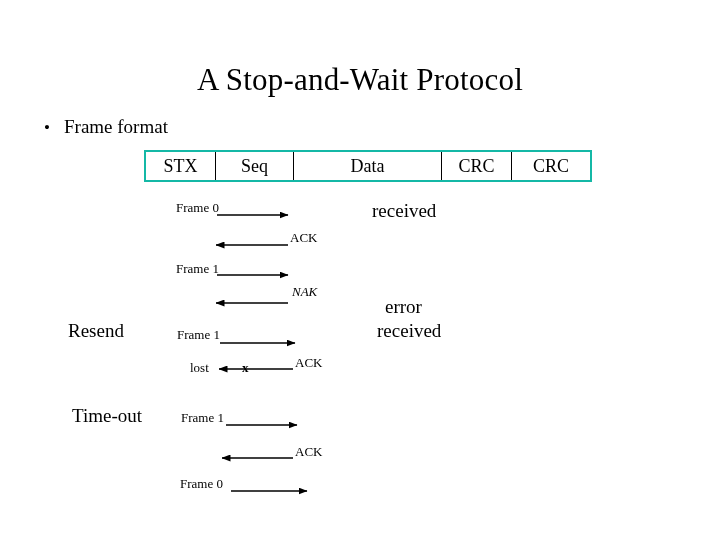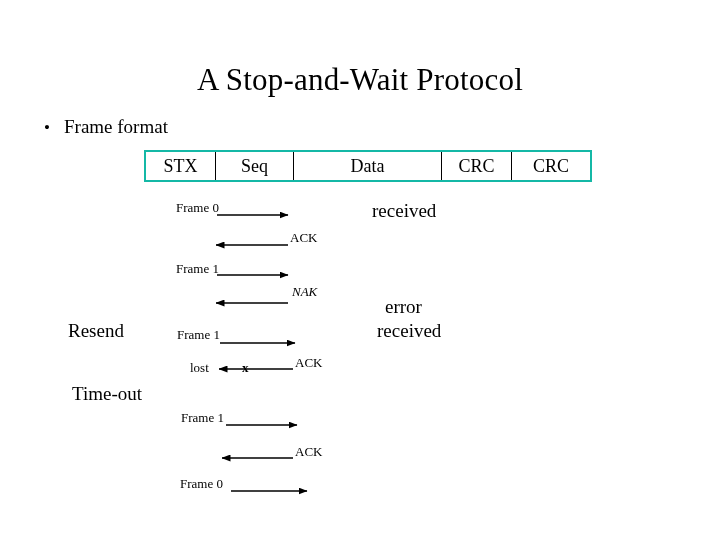--- a/index.html
+++ b/index.html
@@ -165,21 +165,21 @@
     <div class="lbl" style="left:292px; top:284px;font-style:italic;">NAK</div>
 
     <div class="lbl-big" style="left:68px; top:320px;">Resend</div>
     <div class="lbl" style="left:177px; top:327px;">Frame 1</div>
     <div class="lbl-big" style="left:377px; top:320px;">received</div>
 
     <div class="lbl" style="left:190px; top:360px;">lost</div>
     <div class="lbl lbl-bold" style="left:242px; top:360px;">x</div>
     <div class="lbl" style="left:295px; top:355px;">ACK</div>
 
-    <div class="lbl-big" style="left:72px; top:383px;">Time-out</div>
+    <div class="lbl-big" style="left:72px; top:405px;">Time-out</div>
     <div class="lbl" style="left:181px; top:410px;">Frame 1</div>
 
     <div class="lbl" style="left:295px; top:444px;">ACK</div>
 
     <div class="lbl" style="left:180px; top:476px;">Frame 0</div>
 
   </div>
 </div>
 
 </body></html>

